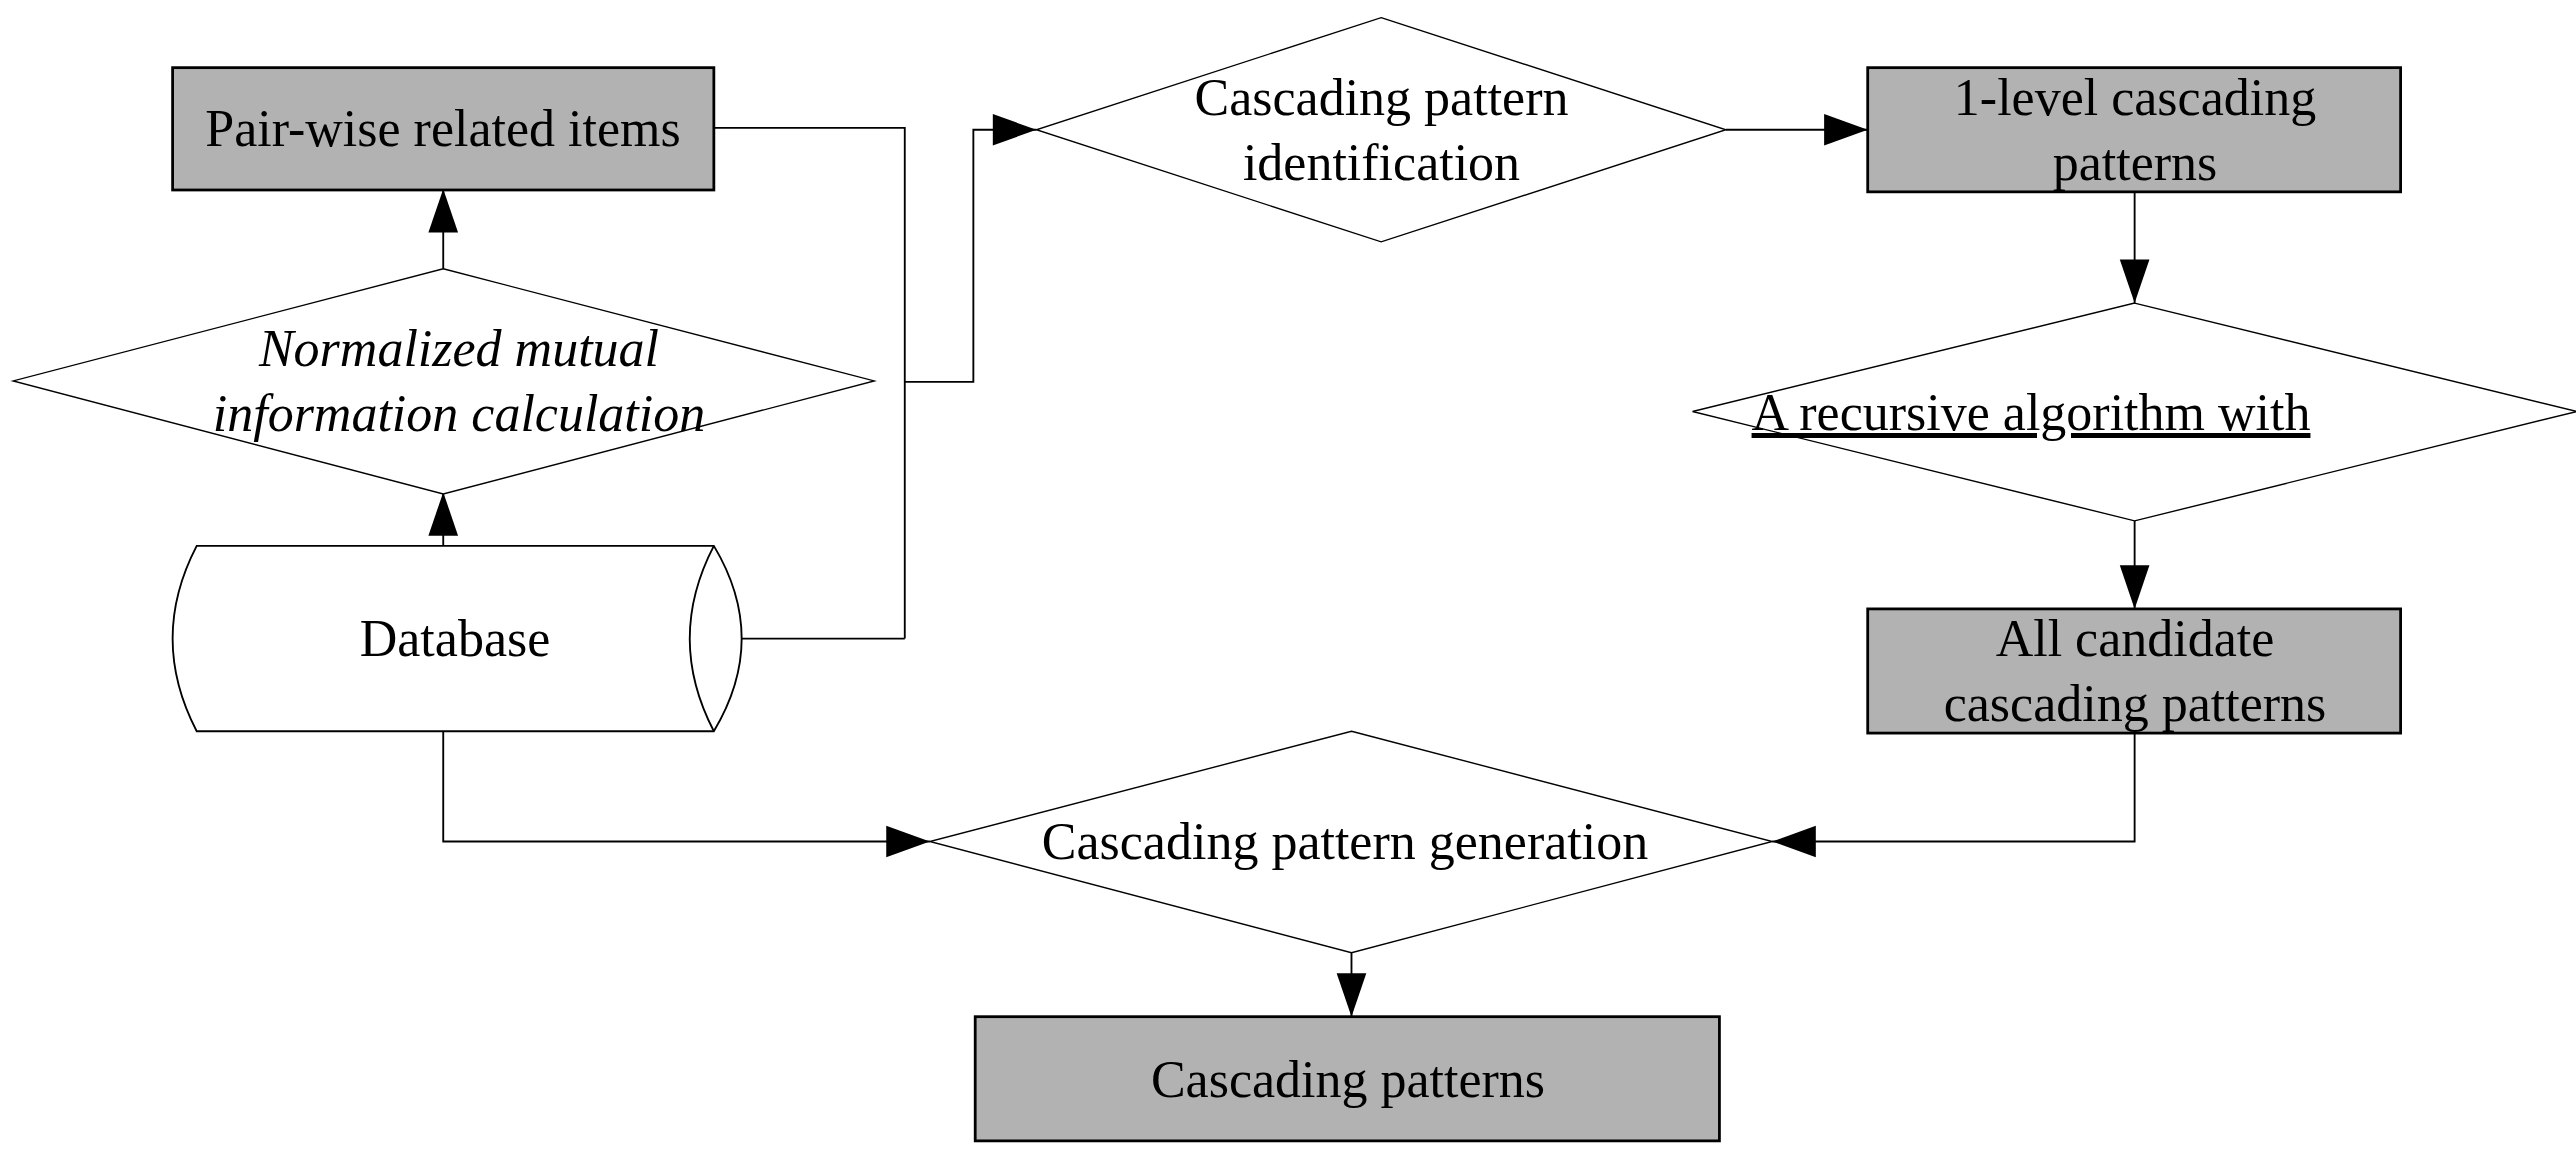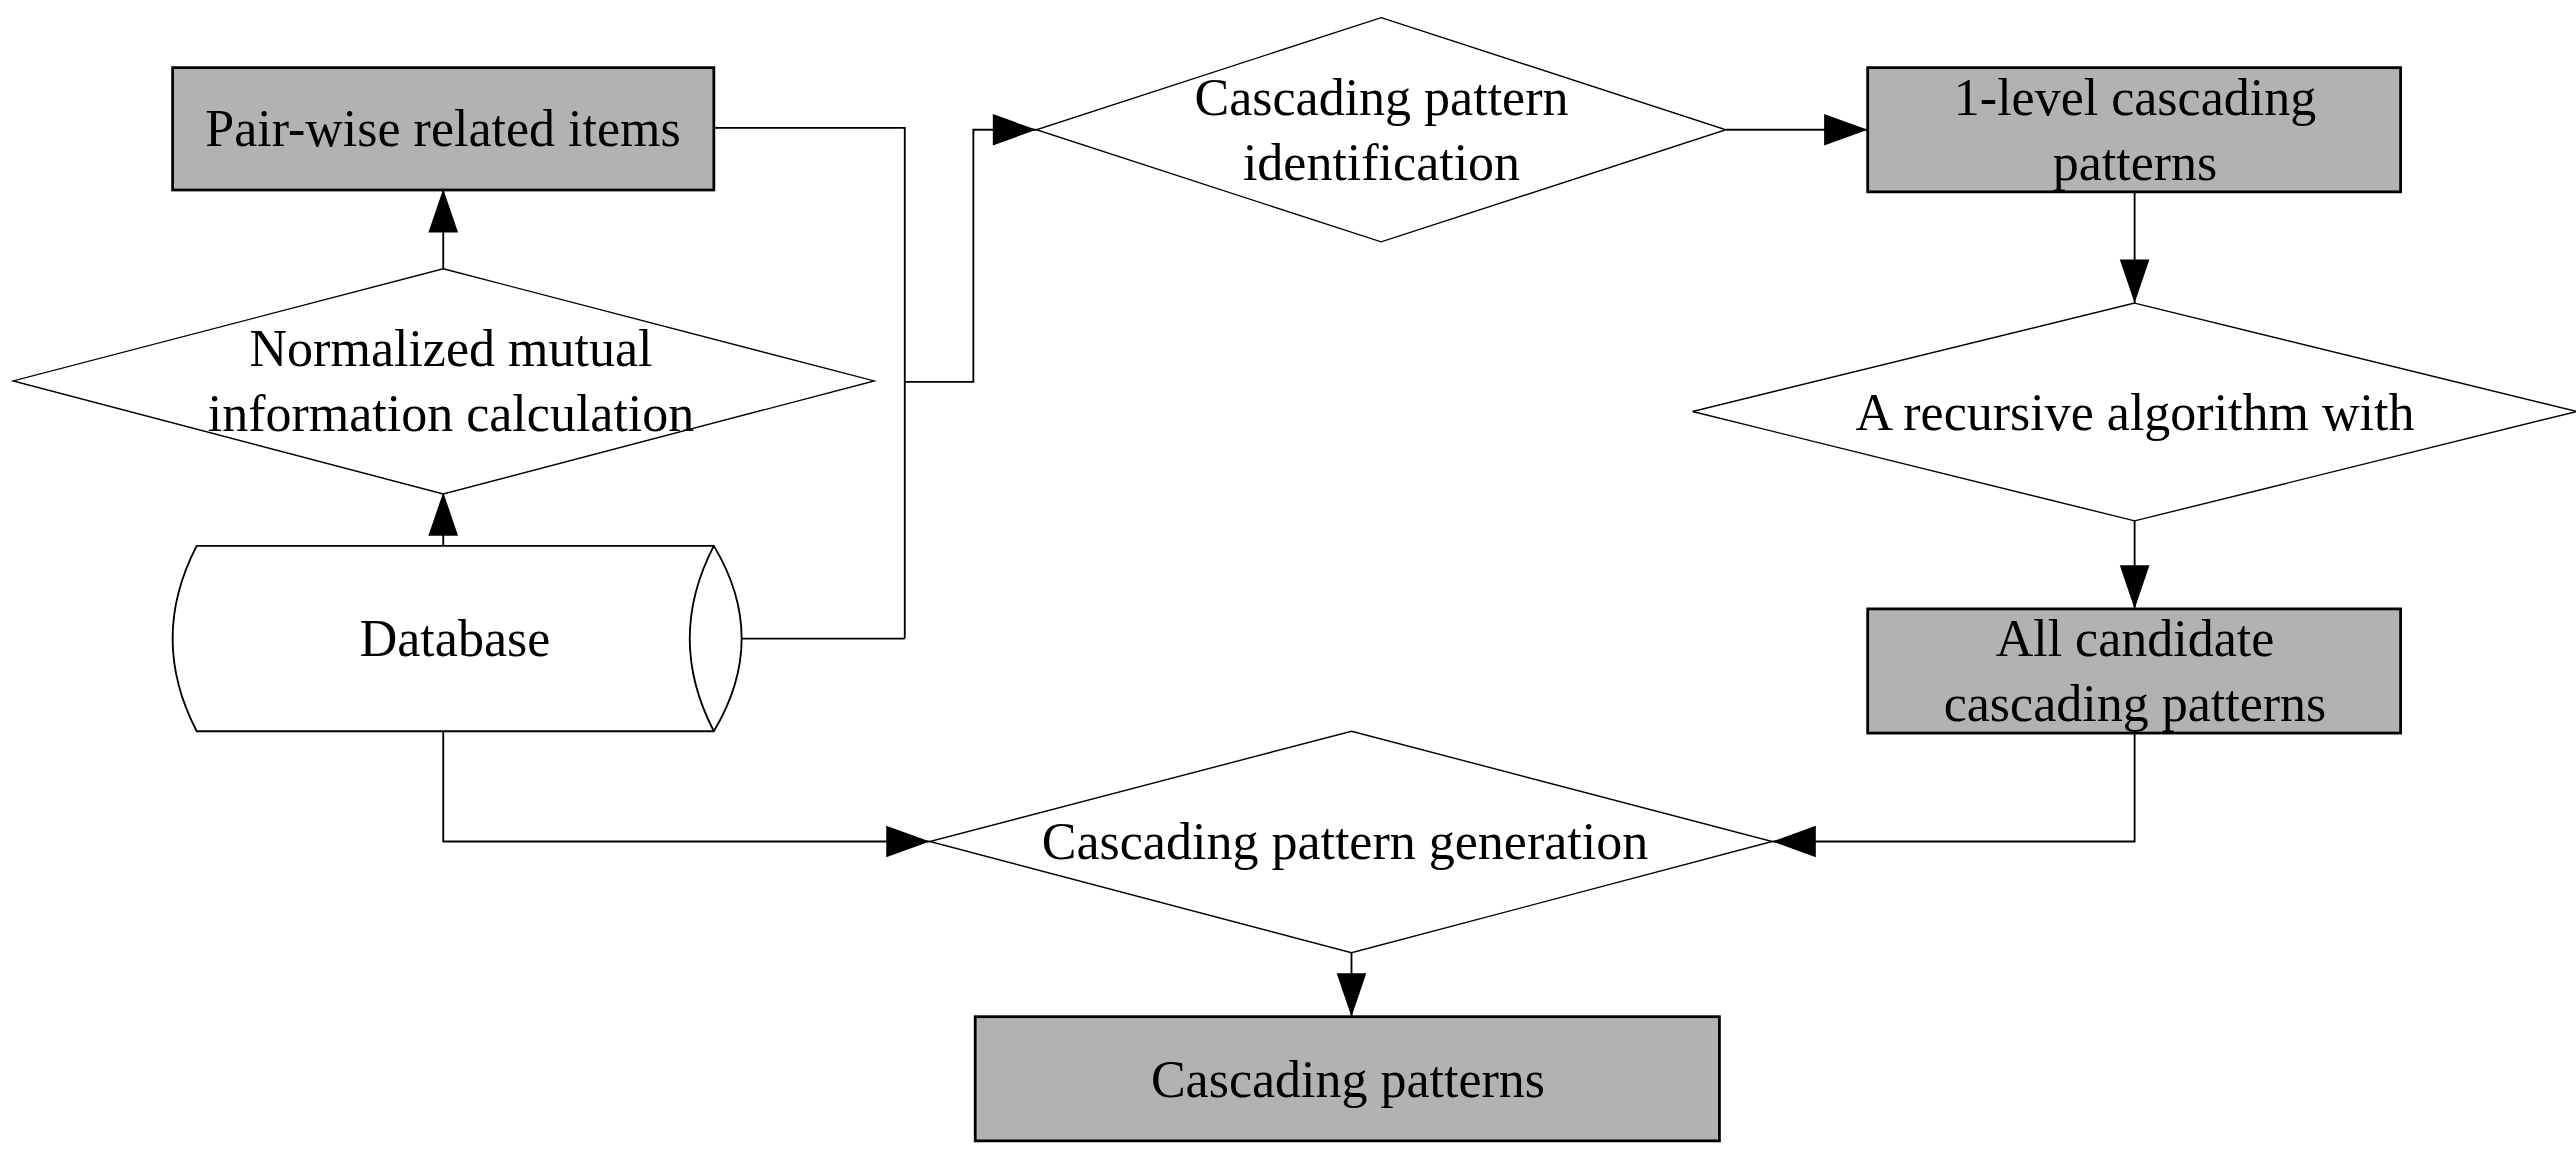--- a/index.html
+++ b/index.html
@@ -102,26 +102,26 @@
   <div class="label" style="left:1057px; top:65px; width:649px; height:130px;">
     <span>Cascading pattern</span>
     <span>identification</span>
   </div>
 
   <div class="label" style="left:1857px; top:65px; width:556px; height:130px;text-align:center;">
     <span>1-level cascading</span>
     <span>patterns</span>
   </div>
 
-  <div class="label" style="left:80px; top:316px; width:742px; height:130px;">
+  <div class="label" style="left:88px; top:316px; width:742px; height:130px;font-style:italic;">
     <span>Normalized mutual</span>
     <span>information calculation</span>
   </div>
 
-  <div class="label" style="left:1764px; top:347px; width:742px; height:130px;">
+  <div class="label" style="left:1660px; top:347px; width:742px; height:130px;text-decoration:underline;">
     <span>A recursive algorithm with</span>
   </div>
 
   <div class="label" style="left:177px; top:606px; width:556px; height:65px;">
     <span>Database</span>
   </div>
 
   <div class="label" style="left:1857px; top:606px; width:556px; height:130px;">
     <span>All candidate</span>
     <span>cascading patterns</span>

